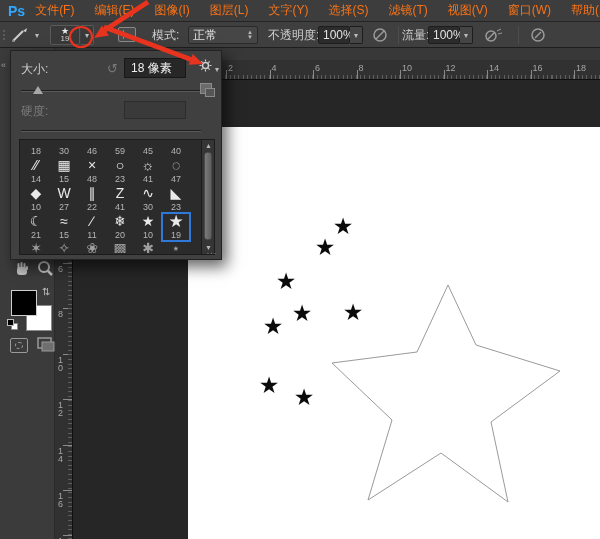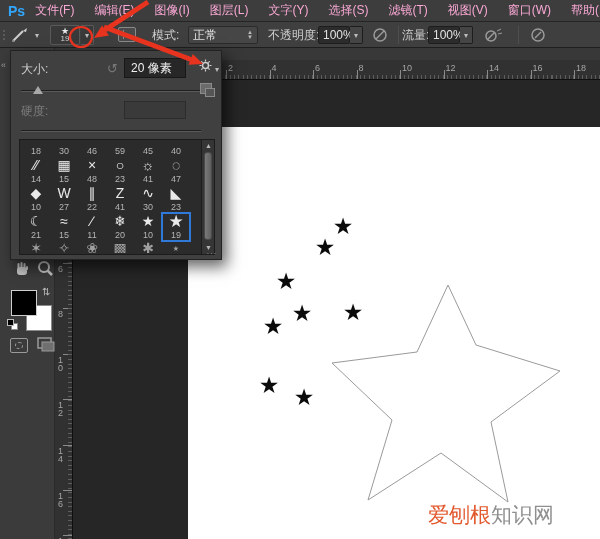--- a/index.html
+++ b/index.html
@@ -3,21 +3,21 @@
 <meta charset="utf-8">
 <style>
   html,body{margin:0;padding:0;background:#242424;}
   *{box-sizing:border-box;font-family:"Liberation Sans","DejaVu Sans",sans-serif;}
   #stage{position:relative;width:600px;height:539px;overflow:hidden;background:#242424;color:#d6d6d6;font-size:12px;}
 
   
   .menubar{position:absolute;left:0;top:0;width:600px;height:22px;background:#3d3d3d;border-bottom:1px solid #252525;display:flex;align-items:center;}
   .ps-logo{font-weight:bold;font-size:14px;margin:0 10px 0 8px;letter-spacing:0;}
   .menu-items{display:flex;gap:20px;}
-  .menu-item{font-size:12px;color:#f9a8d4;white-space:nowrap;cursor:default;}
+  .menu-item{font-size:12px;color:#f97316;white-space:nowrap;cursor:default;}
 
   
   .optionsbar{position:absolute;left:0;top:22px;width:600px;height:26px;background:#3f3f3f;border-bottom:1px solid #1e1e1e;}
   .ob{position:absolute;top:0;height:26px;display:flex;align-items:center;}
   .grip-dots{left:1px;width:6px;flex-direction:column;justify-content:center;gap:2px;display:flex;}
   .grip-dots i{width:2px;height:2px;background:#666;border-radius:50%;}
   .tool-brush{left:10px;}
   .mini-arrow{font-size:8px;color:#bbb;margin-left:3px;}
   .preset-btn{left:50px;width:30px;height:20px;top:3px;border:1px solid #5a5a5a;border-radius:2px;background:#393939;flex-direction:column;justify-content:center;line-height:8px;text-align:center;display:flex;align-items:center;}
   .preset-btn .star{font-size:9px;color:#e8e8e8;line-height:8px;}
@@ -272,29 +272,26 @@
     <div id="smallStars">
         <span class="cstar" style="left: 155px; top: 99px;">★</span>
         <span class="cstar" style="left: 137px; top: 120px;">★</span>
         <span class="cstar" style="left: 98px; top: 154px;">★</span>
         <span class="cstar" style="left: 114px; top: 186px;">★</span>
         <span class="cstar" style="left: 165px; top: 185px;">★</span>
         <span class="cstar" style="left: 85px; top: 199px;">★</span>
         <span class="cstar" style="left: 81px; top: 258px;">★</span>
         <span class="cstar" style="left: 116px; top: 270px;">★</span>
       </div>
-    <div class="watermark">
-      <span id="wmHi" style="color: rgb(226, 87, 43);">爱刨根</span><span id="wmRest" style="color: rgb(143, 143, 143);">知识网</span>
-    </div>
   </div>
 
   <div class="bpanel">
     <span class="bp-label" style="left:10px;top:10px;">大小:</span>
     <span class="reset-ic">↺</span>
-    <div class="size-field">20 像素</div>
+    <div class="size-field">18 像素</div>
     <div class="gear">
       <svg width="13" height="13" viewBox="0 0 13 13">
         <circle cx="6.5" cy="6.5" r="3" fill="none" stroke="#cfcfcf" stroke-width="1.5"></circle>
         <path d="M6.5 0.5 v2 M6.5 10.5 v2 M0.5 6.5 h2 M10.5 6.5 h2 M2.3 2.3 l1.4 1.4 M9.3 9.3 l1.4 1.4 M10.7 2.3 l-1.4 1.4 M3.7 9.3 l-1.4 1.4" stroke="#cfcfcf" stroke-width="1.2"></path>
       </svg>
       <span class="mini-arrow">▾</span>
     </div>
     <div class="slider sl1"></div>
     <div class="thumb"></div>
     <div class="newpreset"></div>

